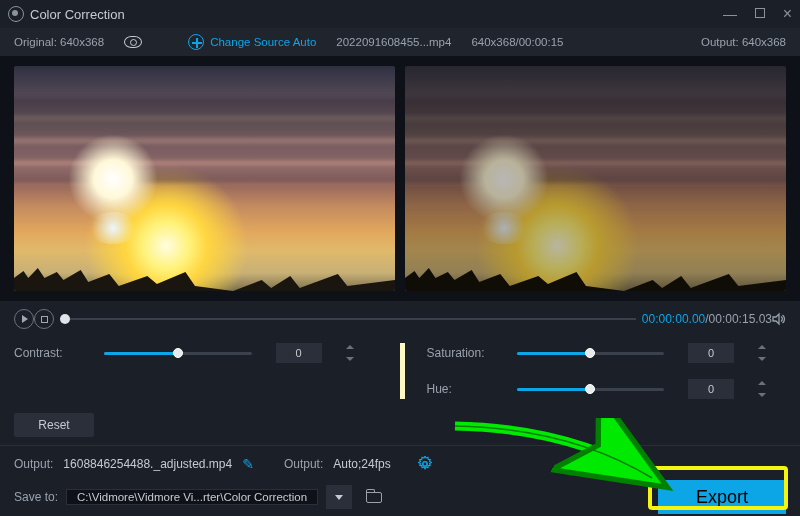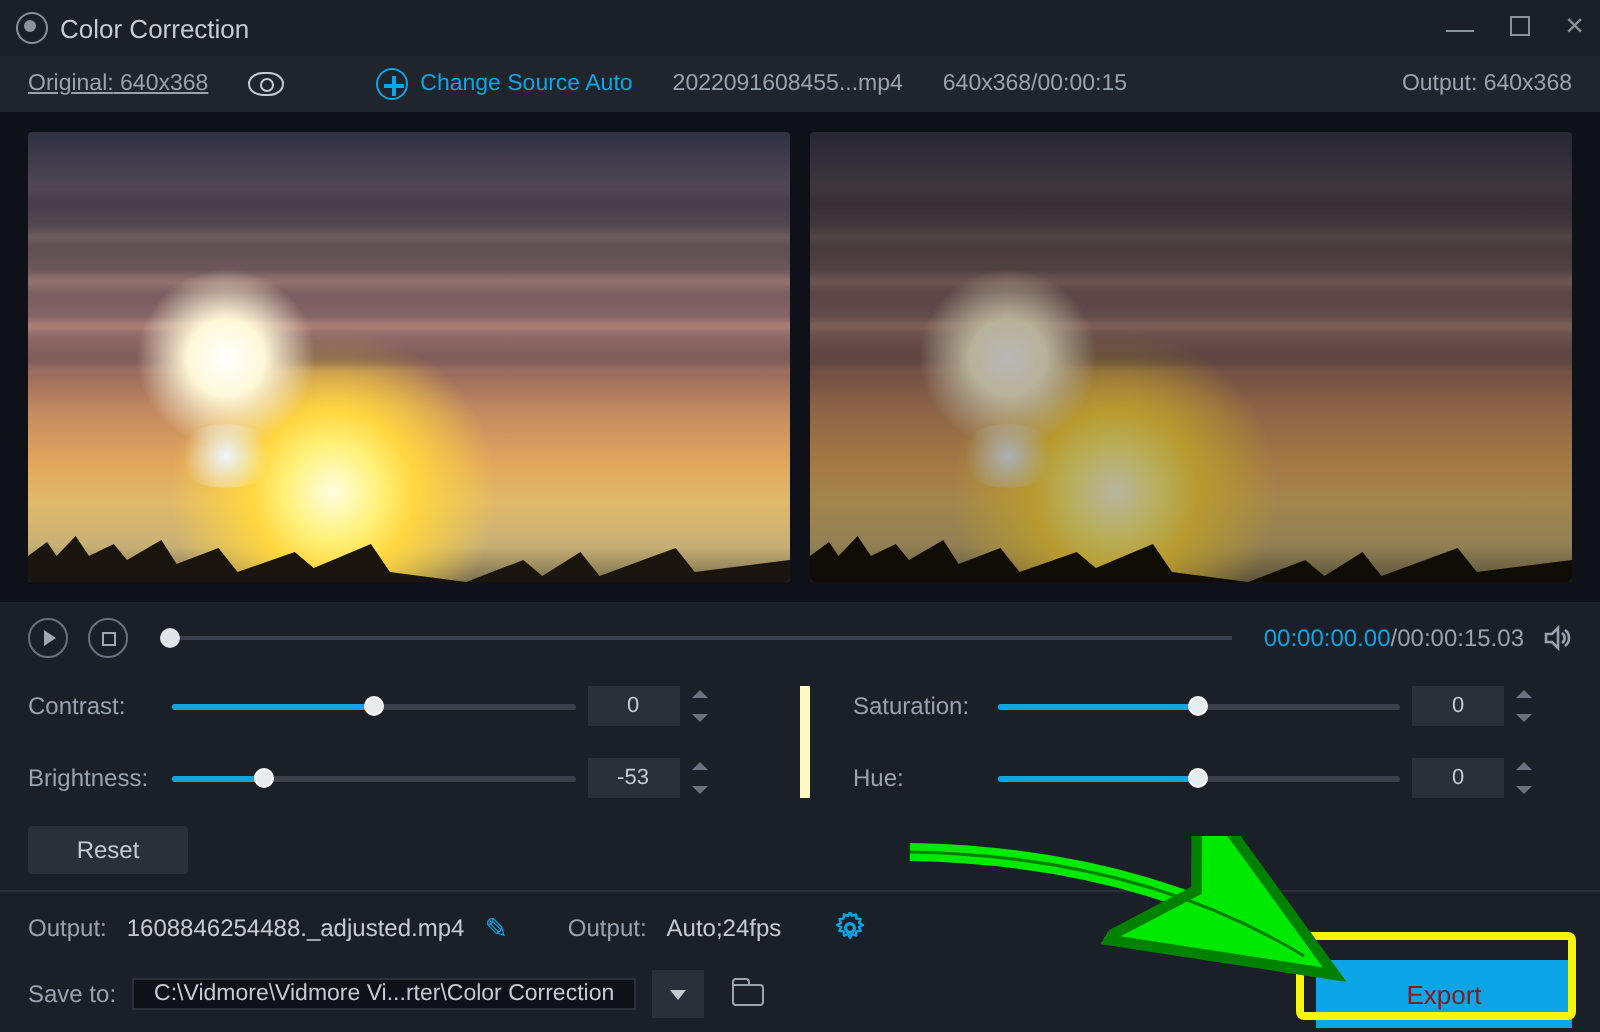--- a/index.html
+++ b/index.html
@@ -12,21 +12,21 @@
 .title-bar .logo::after { content: ""; position: absolute; width: 6px; height: 6px; border-radius: 50%; background: #8a929c; top: 3px; left: 3px; }
 .title-bar .title-text { font-size: 13px; color: #c6cbd2; text-align: right; }
 .title-bar .win-ctrls { margin-left: auto; display: flex; gap: 18px; font-size: 14px; color: #8a929c; }
 .win-btn { cursor: pointer; }
 .win-min { width:14px; height:14px; display:inline-block; position: relative; }
 .win-min::after{ content:""; position:absolute; left:0; right:0; top:8px; height:1px; background:#8a929c;}
 .win-max { width:10px; height:10px; border:1px solid #8a929c; display:inline-block; top:1px; position:relative;}
 
 
 .source-bar { height: 28px; background: #20242d; display: flex; align-items: center; padding: 0 14px; gap: 20px; font-size: 11.5px;}
-.orig-label { color: #9aa2ad; text-decoration: underline; }
+.orig-label { color: #9aa2ad; }
 .eye-icon { width: 18px; height: 12px; border: 1.5px solid #c6cbd2; border-radius: 50% 50%/60% 60%; position: relative; }
 .eye-icon::after{content:""; position:absolute; width:5px;height:5px;border:1.5px solid #c6cbd2;border-radius:50%; left:5px; top:2px;}
 .change-src { display:flex; align-items:center; gap:6px; color:#0ca5e6; cursor:pointer; margin-left: 26px;}
 .plus-icon { width:16px;height:16px;border:1.5px solid #0ca5e6;border-radius:50%;position:relative;}
 .plus-icon::before,.plus-icon::after{content:"";position:absolute;background:#0ca5e6;}
 .plus-icon::before{left:7px;top:3px;width:2px;height:10px;}
 .plus-icon::after{left:3px;top:7px;width:10px;height:2px;}
 .src-file, .src-dim { color:#9aa2ad; }
 .output-label { margin-left:auto; color:#9aa2ad; }
 
@@ -49,35 +49,35 @@
 .sun-reflection {
   position:absolute; width:52px;height:32px; border-radius:50%; left:26%; top:72%;
   background: radial-gradient(circle, #ecf6ff 0%, rgba(190,230,255,0) 70%);
   transform: translate(-50%,-50%);
 }
 .trees{position:absolute;left:0;right:0;bottom:0;height:25px;}
 .trees svg{width:100%;height:100%;display:block;}
 .preview-right .darken{position:absolute;inset:0;background:rgba(20,15,10,0.30);}
 
 
-.timeline-row { height: 36px; display:flex; align-items:center; padding: 0 14px; gap:10px; }
+.timeline-row { height: 36px; display:flex; align-items:center; padding: 0 14px; }
 .circle-btn { width:20px;height:20px;border:1.5px solid #6b727e;border-radius:50%;display:flex;align-items:center;justify-content:center;cursor:pointer;}
 .play-tri { width:0;height:0;border-style:solid;border-width:4px 0 4px 6px;border-color:transparent transparent transparent #a0a7b2; margin-left:2px;}
 .stop-sq { width:7px;height:7px;border:1.5px solid #a0a7b2;}
 .timeline-track { flex:1; height:2px; background:#3a414d; position:relative; margin: 0 6px;}
 .timeline-knob { position:absolute; width:10px;height:10px;border-radius:50%;background:#e1e5ea; top:-4px; left:0%; }
 .time-cur{ color:#0ca5e6;} .time-tot{color:#9aa2ad;}
 .vol {width:14px;height:14px;}
 
 
 .slider-area { padding: 6px 14px 4px; height:72px; }
 .slider-grid { display:flex; }
 .slider-col { flex:1; display:flex; flex-direction:column; gap:16px; padding-right: 40px;}
 .slider-col.right { border-left:5px solid #fef9c3; padding-left:22px; padding-right:14px;}
-.slider-row { display:flex; align-items:center; gap:6px; }
+.slider-row { display:flex; align-items:center; gap:24px; }
 .slider-label { width:66px; font-size:12px; color:#9aa2ad;}
 .slider-track { flex:1; height:3px; background:#3a414d; position:relative; border-radius:2px; cursor:pointer;}
 .slider-fill { position:absolute; left:0; height:100%; background:#0ca5e6; border-radius:2px;}
 .slider-knob { position:absolute; width:10px;height:10px;border-radius:50%;background:#e8ebee;border:1px solid #fff; top:-4px; transform:translateX(-50%);}
 .num-box { width:46px;height:20px;background:#2a2f39;display:flex;align-items:center;justify-content:center;color:#c6cbd2;font-size:11px;}
 .stepper { width:14px;height:20px;display:flex;flex-direction:column;justify-content:space-between; padding:2px 0;}
 .stepper div{width:0;height:0;border-left:4px solid transparent;border-right:4px solid transparent;cursor:pointer;}
 .stepper .up{border-bottom:4px solid #6b727e;}
 .stepper .down{border-top:4px solid #6b727e;}
 
@@ -95,21 +95,21 @@
 
 
 .save-line { padding:6px 14px 10px; display:flex; align-items:center; gap:8px; font-size:12px; color:#9aa2ad; }
 .path-box { height:16px; background:#0e1117; border:1px solid #2a2f39; padding:0 10px; display:flex; align-items:center; color:#c6cbd2; min-width:240px; font-size:11.5px;}
 .dd-btn { width:26px;height:24px;background:#2a2f39;display:flex;align-items:center;justify-content:center;cursor:pointer;}
 .dd-btn .tri{width:0;height:0;border-left:4px solid transparent;border-right:4px solid transparent;border-top:5px solid #c6cbd2;}
 .folder-btn{width:28px;height:24px;display:flex;align-items:center;justify-content:center;cursor:pointer;}
 .folder-shape{width:16px;height:11px;border:1.5px solid #9aa2ad;border-radius:0 2px 2px 2px;position:relative;}
 .folder-shape::before{content:"";position:absolute;width:7px;height:3px;border:1.5px solid #9aa2ad;border-bottom:none;border-radius:2px 2px 0 0;top:-4px;left:-1.5px;}
 
-.export-btn { margin-left:auto; width:128px;height:34px;background:#0ca5e6;color:#7f1d1d;display:flex;align-items:center;justify-content:center;font-size:13px;cursor:pointer;}
+.export-btn { margin-left:auto; width:128px;height:34px;background:#0ca5e6;color:#000000;display:flex;align-items:center;justify-content:center;font-size:18px;cursor:pointer;}
 
 
 .anno { position:absolute; pointer-events:none; }
 .anno-ring { border:4px solid #f5f510; border-radius:4px; }
 </style>
 </head>
 <body>
 
 <div class="title-bar">
   <span class="logo"></span>
@@ -202,32 +202,20 @@
           <div class="slider-fill" style="width:50%"></div>
           <div class="slider-knob" style="left:50%"></div>
         </div>
         <div class="num-box">0</div>
         <div class="stepper">
             <div class="up"></div>
             <div class="down"></div>
           </div>
       </div>
 
-      <div class="slider-row">
-        <span class="slider-label">Brightness:</span>
-        <div class="slider-track">
-          <div class="slider-fill" style="width:23%"></div>
-          <div class="slider-knob" style="left:23%"></div>
-        </div>
-        <div class="num-box">-53</div>
-        <div class="stepper">
-            <div class="up"></div>
-            <div class="down"></div>
-          </div>
-      </div>
     </div>
     <div class="slider-col right">
 
       <div class="slider-row">
         <span class="slider-label">Saturation:</span>
         <div class="slider-track">
           <div class="slider-fill" style="width:50%"></div>
           <div class="slider-knob" style="left:50%"></div>
         </div>
         <div class="num-box">0</div>

